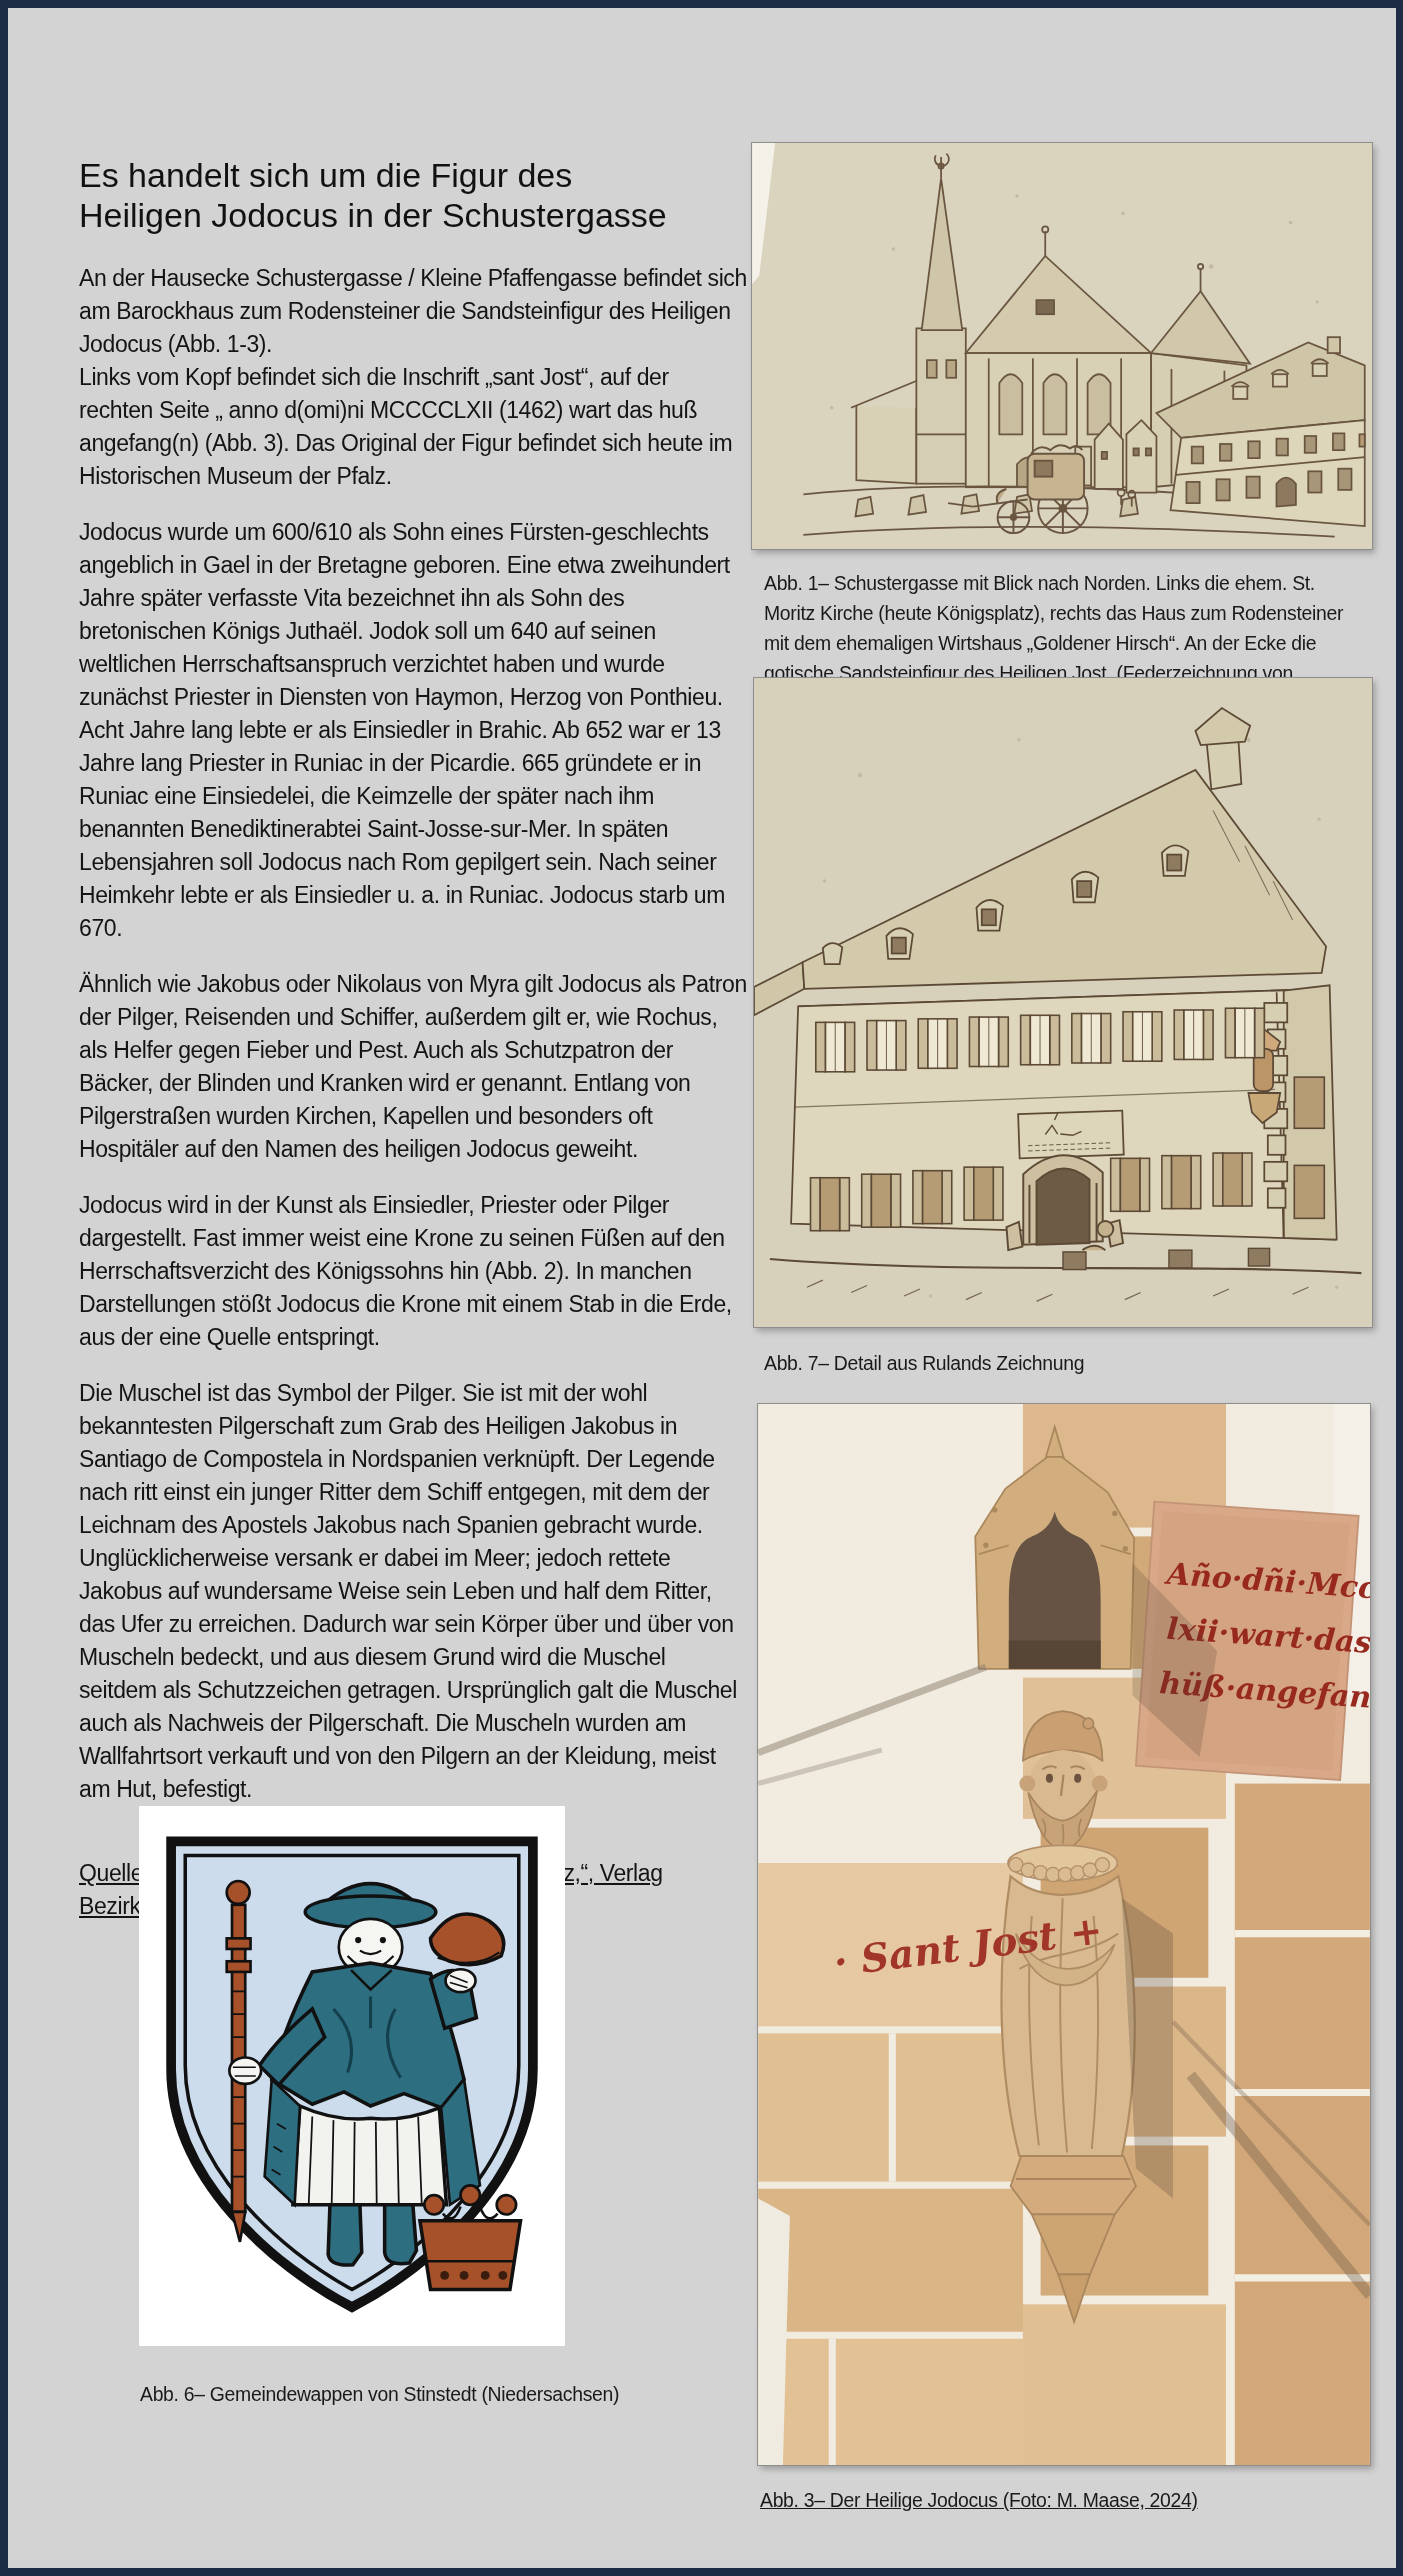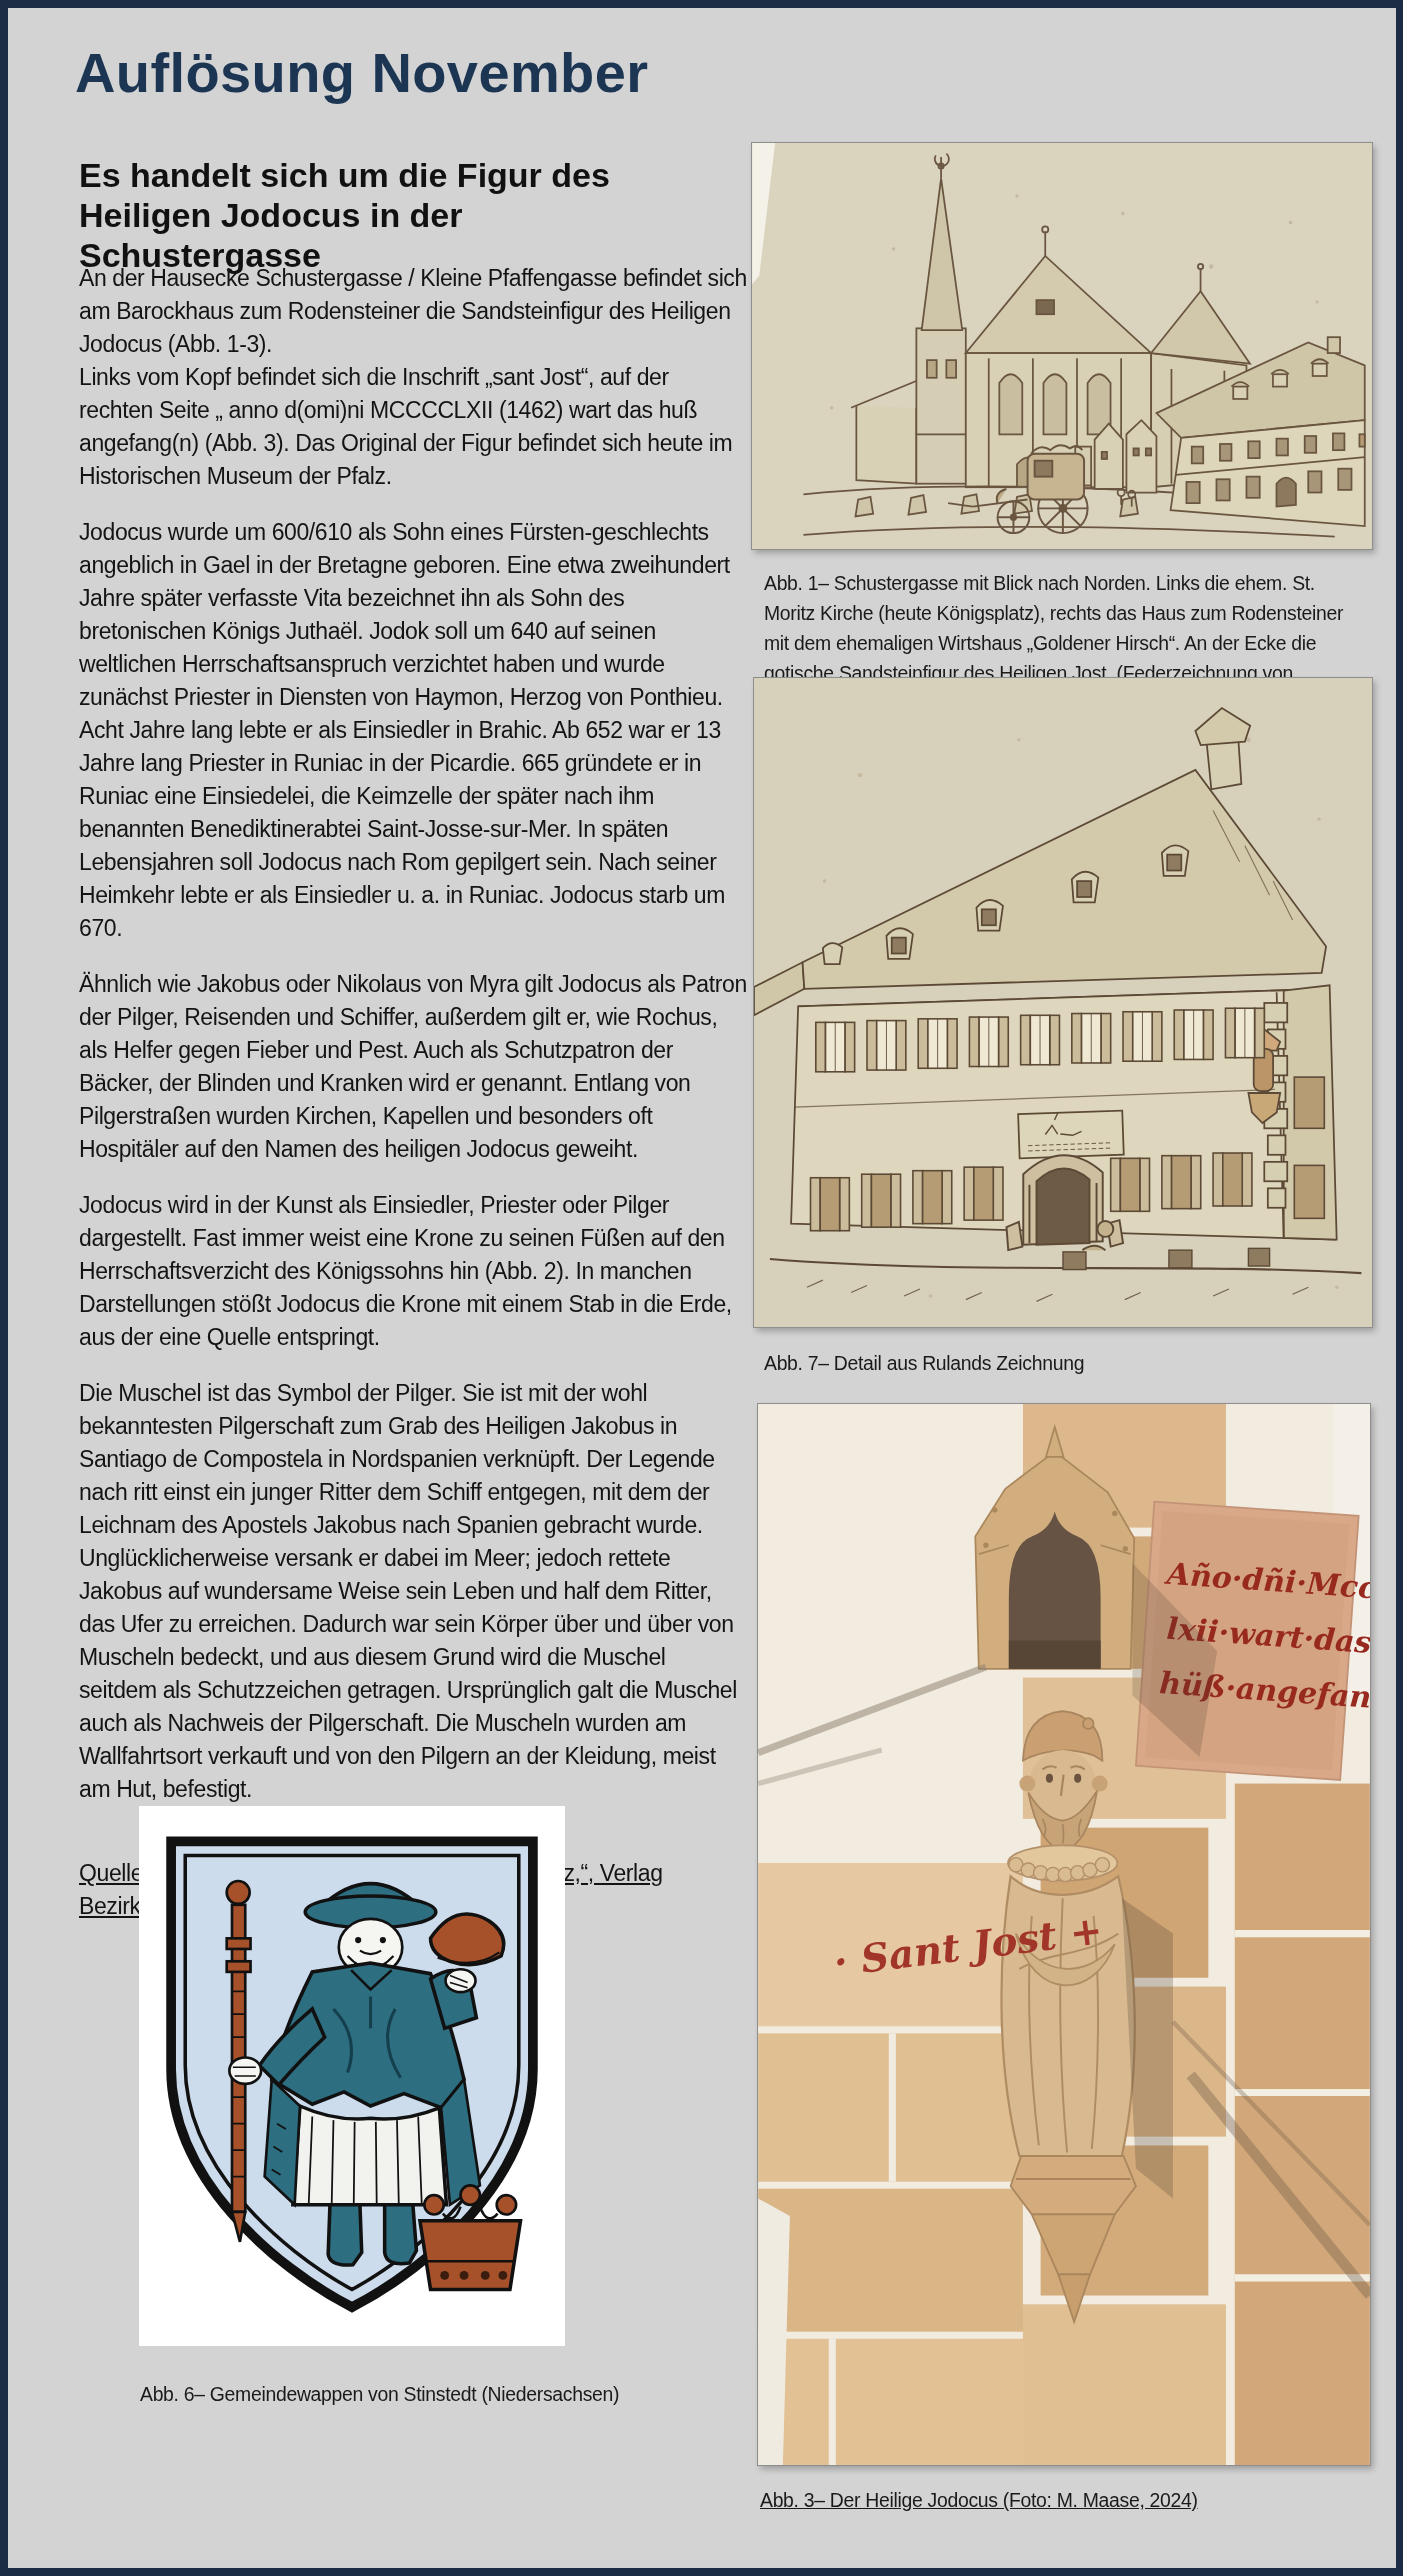--- a/index.html
+++ b/index.html
@@ -2,40 +2,39 @@
 <html style="font-size:14px"><head>
 <meta charset="utf-8">
 <style>
   html,body{margin:0;padding:0;background:#d2d2d2;}
   .page{position:relative;width:1404px;height:2576px;background:#d3d3d3;
         border:8px solid #1d2c45;box-sizing:border-box;overflow:hidden;
         font-family:"Liberation Sans",sans-serif;color:#141414;}
   .title{position:absolute;left:67px;top:32px;font-size:56px;font-weight:bold;
          color:#1b3553;letter-spacing:0.4px;}
   .subtitle{position:absolute;left:71px;top:147px;width:618px;font-size:34px;
-            font-weight:bold;line-height:40px;color:#111;}
+            font-weight:normal;line-height:40px;color:#111;}
   .textcol{position:absolute;left:71px;top:254px;width:669px;}
   .textcol p{margin:0 0 23px 0;font-size:23px;line-height:33px;letter-spacing:-0.4px;
              white-space:pre-line;}
   .sources{margin-top:51px !important;font-size:20px;line-height:25px;text-decoration:underline;}
   .frame{position:absolute;border:1.8px solid #8e8e8e;box-shadow:2.6px 3.5px 6.2px rgba(0,0,0,.25);
          background:#d8d1bc;}
   .frame svg{display:block;}
   .caption{position:absolute;font-size:19.4px;line-height:30px;color:#1a1a1a;
            letter-spacing:-0.3px;}
   .wappen-panel{position:absolute;left:131px;top:1798px;width:426px;height:540px;
                 background:#ffffff;}
   .gothic{font-family:"DejaVu Serif",serif;font-style:italic;font-weight:bold;}
 </style>
 </head>
 <body>
 
 <div class="page">
 
-  <div class="title">Auflösung November</div>
   <div class="subtitle">Es handelt sich um die Figur des Heiligen Jodocus in der Schustergasse</div>
 
   <div class="textcol">
     <p>An der Hausecke Schustergasse / Kleine Pfaffengasse befindet sich am Barockhaus zum Rodensteiner die Sandsteinfigur des Heiligen Jodocus (Abb. 1-3).
 Links vom Kopf befindet sich die Inschrift „sant Jost“, auf der rechten Seite „ anno d(omi)ni MCCCCLXII (1462) wart das huß angefang(n) (Abb. 3). Das Original der Figur befindet sich heute im Historischen Museum der Pfalz.</p>
     <p>Jodocus wurde um 600/610 als Sohn eines Fürsten-geschlechts angeblich in Gael in der Bretagne geboren. Eine etwa zweihundert Jahre später verfasste Vita bezeichnet ihn als Sohn des bretonischen Königs Juthaël. Jodok soll um 640 auf seinen weltlichen Herrschaftsanspruch verzichtet haben und wurde zunächst Priester in Diensten von Haymon, Herzog von Ponthieu. Acht Jahre lang lebte er als Einsiedler in Brahic. Ab 652 war er 13 Jahre lang Priester in Runiac in der Picardie. 665 gründete er in Runiac eine Einsiedelei, die Keimzelle der später nach ihm benannten Benediktinerabtei Saint-Josse-sur-Mer. In späten Lebensjahren soll Jodocus nach Rom gepilgert sein. Nach seiner Heimkehr lebte er als Einsiedler u. a. in Runiac. Jodocus starb um 670.</p>
     <p>Ähnlich wie Jakobus oder Nikolaus von Myra  gilt Jodocus als Patron der Pilger, Reisenden und Schiffer, außerdem gilt er, wie Rochus, als Helfer gegen Fieber und Pest. Auch als Schutzpatron der Bäcker, der Blinden und Kranken wird er genannt. Entlang von Pilgerstraßen wurden Kirchen, Kapellen und besonders oft Hospitäler auf den Namen des heiligen Jodocus geweiht.</p>
     <p>Jodocus wird in der Kunst als Einsiedler, Priester oder Pilger dargestellt. Fast immer weist eine Krone zu seinen Füßen auf den Herrschaftsverzicht des Königssohns hin (Abb. 2). In manchen Darstellungen stößt Jodocus die Krone mit einem Stab in die Erde, aus der eine Quelle entspringt.</p>
     <p>Die Muschel ist das Symbol der Pilger. Sie ist mit der wohl bekanntesten  Pilgerschaft zum Grab des Heiligen Jakobus in Santiago de Compostela in Nordspanien verknüpft. Der Legende nach ritt einst ein junger Ritter dem Schiff entgegen, mit dem der Leichnam des Apostels Jakobus nach Spanien gebracht wurde. Unglücklicherweise versank er dabei im Meer; jedoch rettete Jakobus auf wundersame Weise sein Leben und half dem Ritter, das Ufer zu erreichen. Dadurch war sein Körper über und über von Muscheln bedeckt, und aus diesem Grund wird die Muschel seitdem als Schutzzeichen getragen. Ursprünglich galt die Muschel auch als Nachweis der Pilgerschaft. Die Muscheln wurden am Wallfahrtsort verkauft und von den Pilgern an der Kleidung, meist am Hut, befestigt.</p>
     <p class="sources">Quellen: Fred Weinmann „Hausfiguren in der Pfalz,“, Verlag Bezirksverband  Pfalz (1989); Wikipedia.</p>

